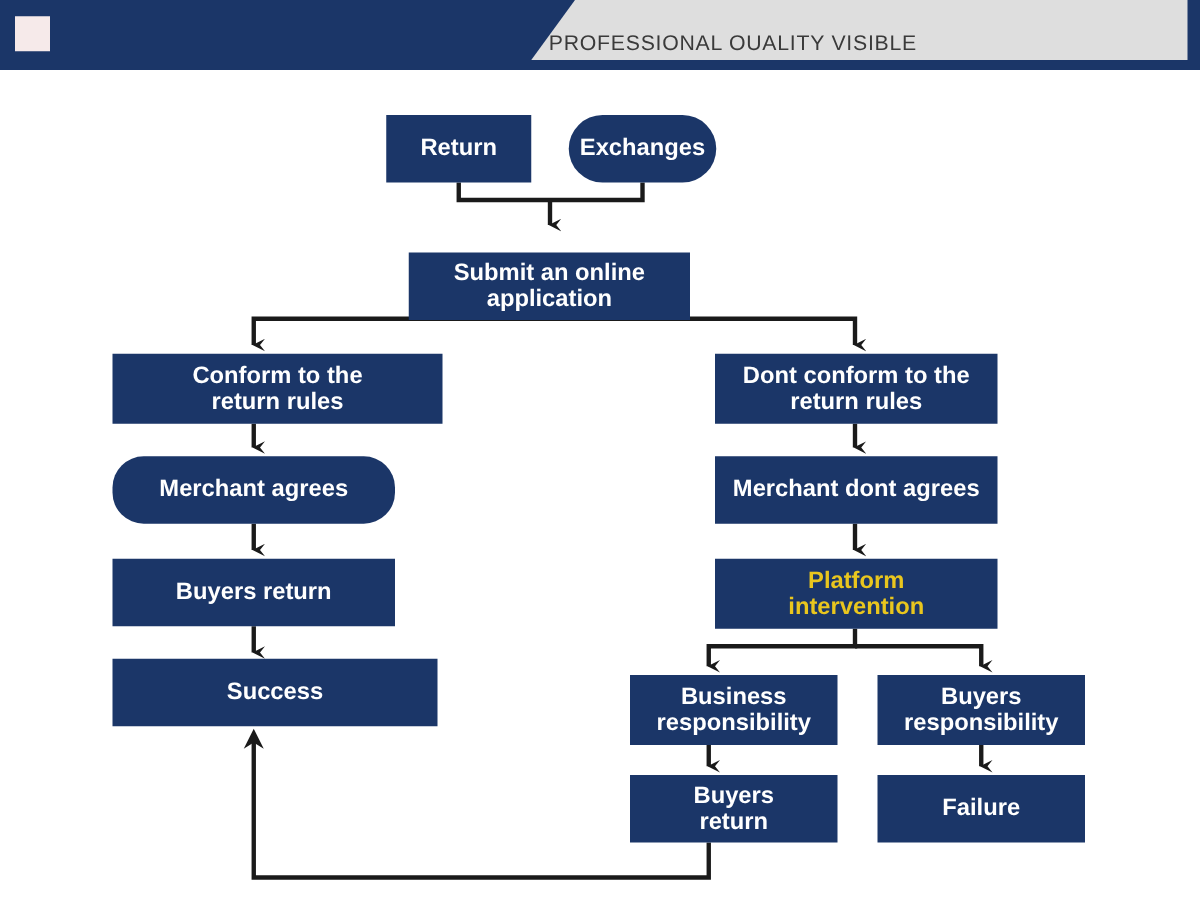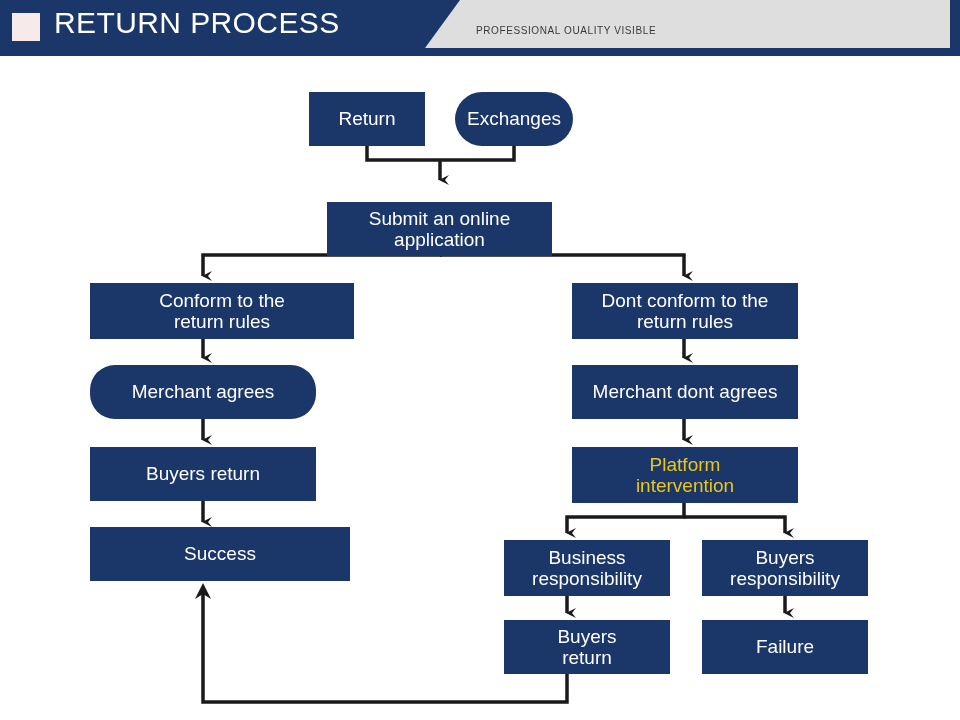--- a/index.html
+++ b/index.html
@@ -47,23 +47,23 @@
     left: 54px;
     top: 6px;
     font-size: 30px;
     color: #ffffff;
     letter-spacing: 0.4px;
     white-space: nowrap;
     font-weight: normal;
   }
   .header-sub {
     position: absolute;
-    left: 476px;
+    left: 439px;
     top: 25px;
-    font-size: 10px;
+    font-size: 17px;
     color: #3a3a3a;
     letter-spacing: 0.6px;
     white-space: nowrap;
   }
 
   
   .flow {
     position: absolute;
     left: 0;
     top: 56px;
@@ -81,39 +81,39 @@
     color: #ffffff;
     display: flex;
     align-items: center;
     justify-content: center;
     text-align: center;
     line-height: 1.12;
     font-size: 19px;
     box-sizing: border-box;
     padding: 2px 6px;
     white-space: pre-line;
+    font-weight: bold;
   }
   .node.accent {
     color: #e9c61e;
   }
 </style>
 </head>
 <body>
 
 <div class="header">
   <div class="header-bg-blue"></div>
 
   <svg class="header-grey" width="960" height="56">
     <polygon points="460,0 960,0 960,48 425,48" fill="#dedede"></polygon>
     <rect x="950" y="0" width="10" height="56" fill="#1b3668"></rect>
     <rect x="0" y="48" width="960" height="8" fill="#1b3668"></rect>
   </svg>
 
   <div class="header-square"></div>
-  <div class="header-title">RETURN PROCESS</div>
   <div class="header-sub">PROFESSIONAL OUALITY VISIBLE</div>
 </div>
 
 <div class="flow">
   <svg width="960" height="664">
     <defs>
       <marker id="arrowDown" markerWidth="12" markerHeight="12" refX="5" refY="9" orient="auto" markerUnits="userSpaceOnUse">
         <path d="M0,0 L5,10 L10,0 L5,4 Z" fill="#1a1a1a"></path>
       </marker>
     </defs>

